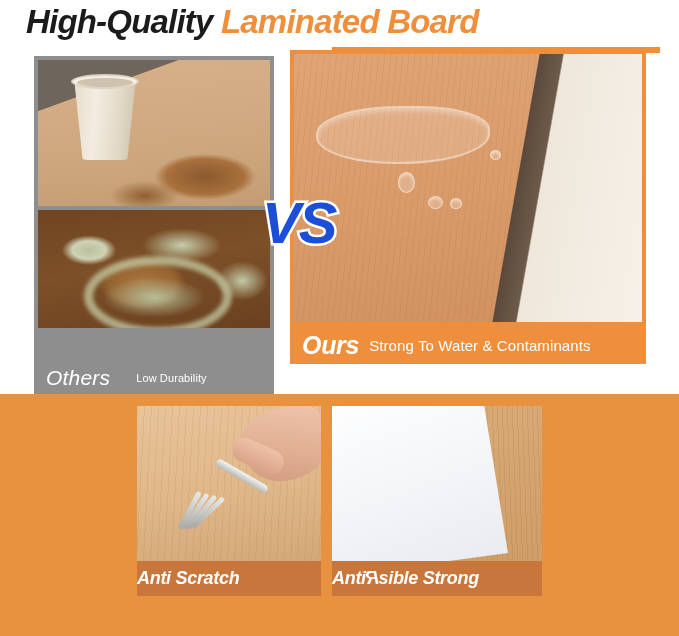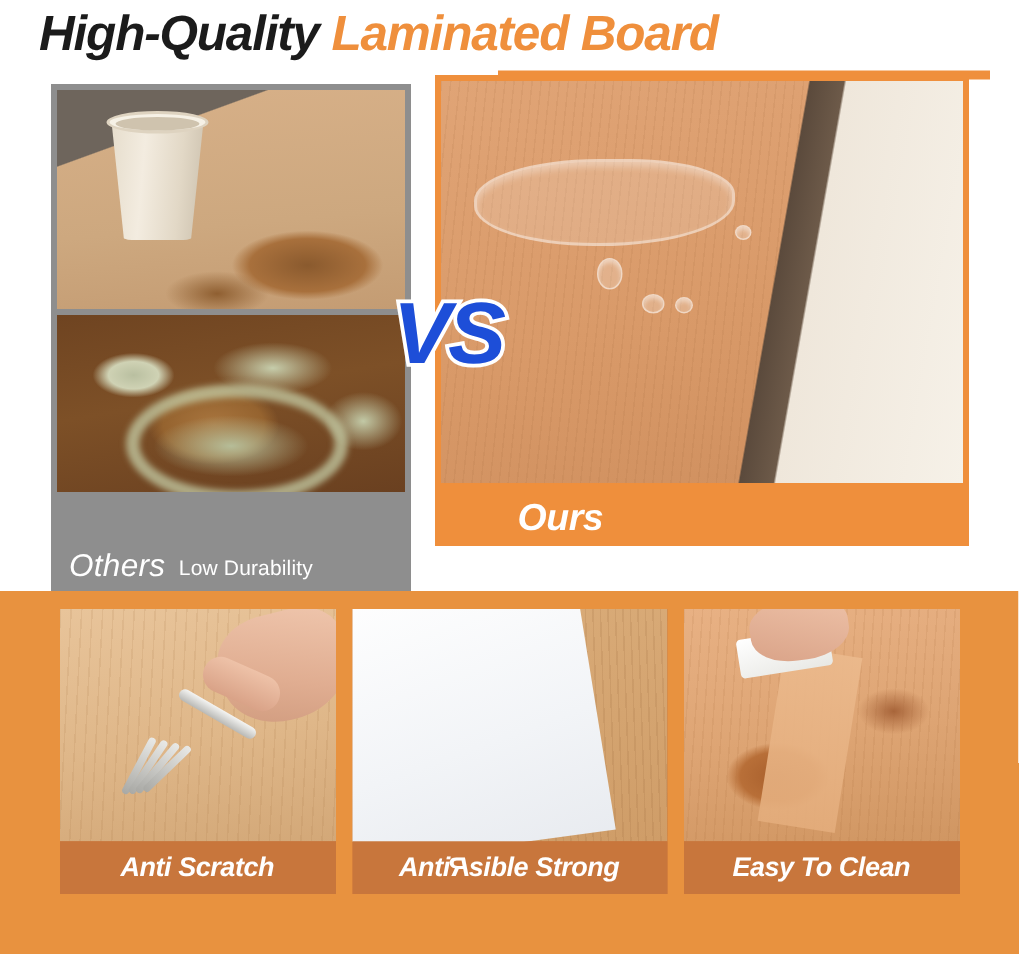--- a/index.html
+++ b/index.html
@@ -84,22 +84,22 @@
   }
   .lbl-strong {
     color: #ffffff;
     font-size: 21px;
     font-style: italic;
     font-weight: normal;
     letter-spacing: 0.2px;
   }
   .lbl-sub {
     color: #ffffff;
-    font-size: 14px;
-    margin-left: 9px;
+    font-size: 11px;
+    margin-left: 26px;
     letter-spacing: 0.1px;
   }
 
   
   .ours-col {
     position: absolute;
     left: 290px; top: -6px;
     width: 356px; height: 314px;
     background: #ef8f3c;
     padding: 4px;
@@ -119,21 +119,20 @@
     align-items: center;
     padding-left: 12px;
     box-sizing: border-box;
   }
   .ours-strong {
     color: #ffffff;
     font-size: 25px;
     font-style: italic;
     font-weight: bold;
     letter-spacing: -0.3px;
-    margin-left: 43px;
   }
   .ours-sub {
     color: #ffffff;
     font-size: 15px;
     margin-left: 10px;
     letter-spacing: 0.1px;
   }
 
   
   .vs-badge {
@@ -178,21 +177,21 @@
     width: 184px; height: 155px;
     overflow: hidden;
   }
   .card-label {
     position: absolute;
     left: 0; bottom: 0;
     width: 184px; height: 35px;
     background: #c8763c;
     display: flex;
     align-items: center;
-    justify-content: center;
+    justify-content: flex-start;
   }
   .card-label span {
     color: #ffffff;
     font-size: 18px;
     font-weight: bold;
     font-style: italic;
     letter-spacing: -0.3px;
     white-space: nowrap;
   }
   .card.wide { width: 210px; }
@@ -419,20 +418,21 @@
     <div class="photo ours-photo">
       <div class="art art-wood"></div>
       <div class="puddle"></div>
       <div class="bead" style="left:104px; top:118px; width:15px; height:19px;"></div>
       <div class="bead" style="left:134px; top:142px; width:13px; height:11px;"></div>
       <div class="bead" style="left:156px; top:144px; width:10px; height:9px;"></div>
       <div class="bead" style="left:196px; top:96px; width:9px; height:8px;"></div>
     </div>
     <div class="ours-label">
       <span class="ours-strong">Ours</span>
+      <span class="ours-sub">Strong To Water &amp; Contaminants</span>
     </div>
   </div>
 
 </div>
 
 <div class="band">
   <div class="cards">
 
     <div class="card">
       <div class="card-photo">
@@ -453,26 +453,15 @@
     <div class="card wide">
       <div class="card-photo">
         <div class="art art-board"></div>
         <div class="white-board"></div>
       </div>
       <div class="card-label">
         <span><span>Anti</span><span class="flip-r">R</span><span>sible Strong</span></span>
       </div>
     </div>
 
-    <div class="card">
-      <div class="card-photo">
-        <div class="art art-wipe"></div>
-        <div class="wipe-track"></div>
-        <div class="cloth"></div>
-        <div class="wipe-hand"></div>
-      </div>
-      <div class="card-label">
-        <span>Easy To Clean</span>
-      </div>
-    </div>
 
   </div>
 </div>
 
 </body></html>

